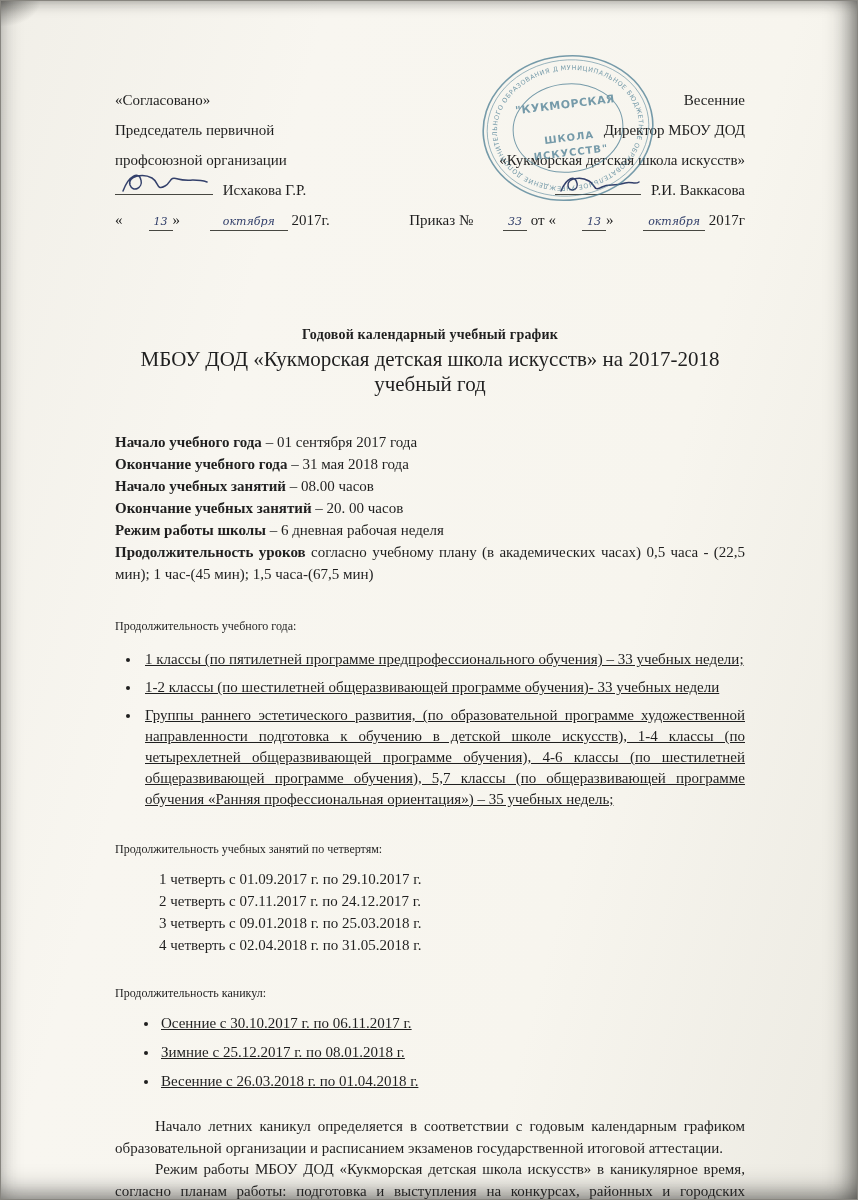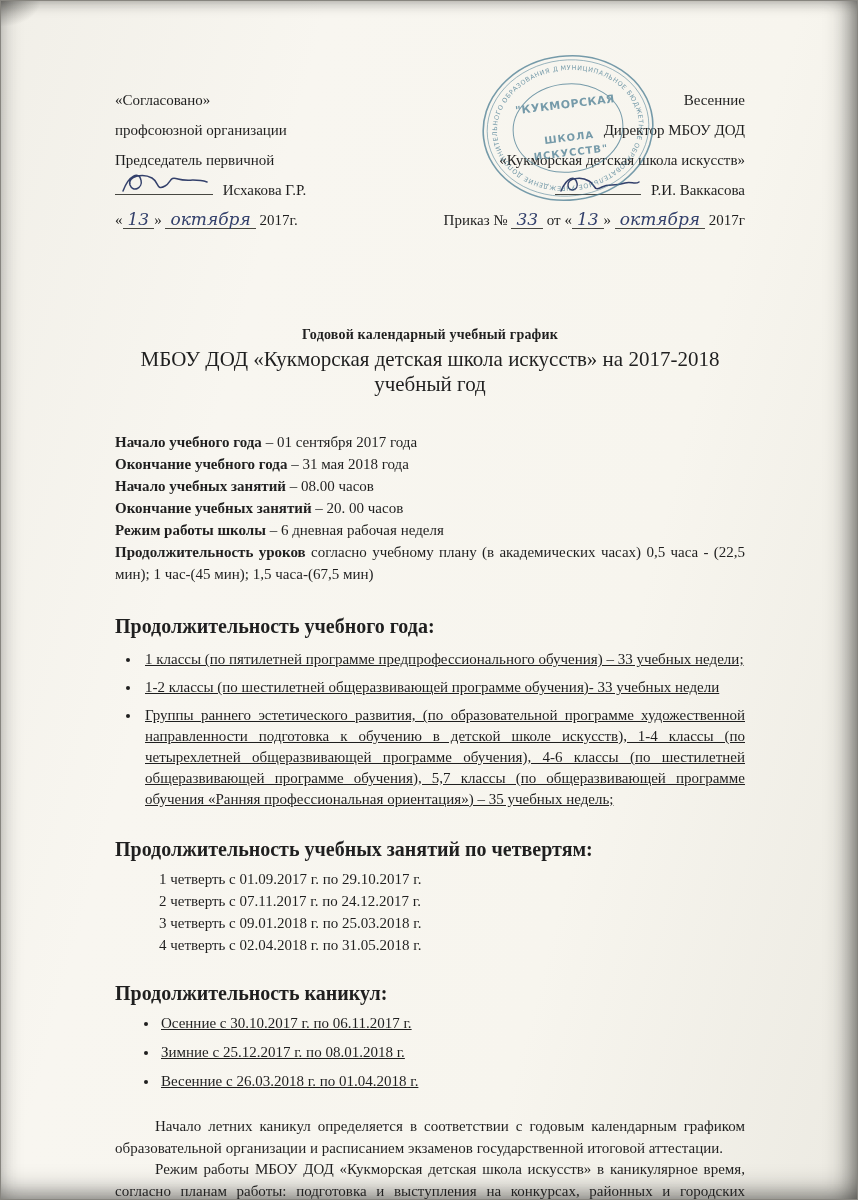--- a/index.html
+++ b/index.html
@@ -37,23 +37,24 @@
     display:inline-block; position:relative;
     height:16px; vertical-align:baseline;
     border-bottom:1px solid #474741;
   }
   .sig-slot.left  { width:98px; margin-right:6px; }
   .sig-slot.right { width:86px; margin-right:6px; }
   .sig-slot svg { position:absolute; left:0; bottom:-7px; }
 
   .hand {
     font-family:"DejaVu Serif",serif;
-    font-style:italic; font-size:17px;
+    font-style:italic; font-size:11px;
     color:var(--hand-ink,#33406b);
     display:inline-block;
+    margin-left:26px;
   }
   .u { border-bottom:1px solid #474741; padding:0 5px; line-height:17px; }
   .mw { min-width:78px; text-align:center; }
 
   
   .stamp {
     position:absolute; left:364px; top:-34px;
     width:178px; height:154px;
     opacity:.72; pointer-events:none;
   }
@@ -65,21 +66,21 @@
   
   .title-block { margin-top:56px; text-align:center; }
   .title-main { font-size:14px; font-weight:bold; letter-spacing:.2px; }
   .title-sub  { font-size:21px; margin-top:4px; }
 
   
   .details { margin-top:34px; }
   .detail  { line-height:22px; text-align:justify; }
   .detail b { font-weight:bold; }
 
-  .section-head { font-size:20px; font-weight:bold; line-height:22px; }
+  .section-head { font-size:12px; font-weight:normal; line-height:22px; }
   .sh1 { margin-top:30px; }
   .sh2 { margin-top:28px; }
   .sh3 { margin-top:26px; }
 
   ul.bullets { margin:12px 0 0 26px; }
   ul.bullets li { line-height:21px; text-align:justify; margin-bottom:7px; padding-left:4px;text-decoration:underline; }
 
   .quarters-list { margin:8px 0 0 44px; }
   .quarters-list div { line-height:22px; }
 
@@ -94,22 +95,22 @@
 
 <div class="page">
   <div class="corner-smudge"></div>
 
   <div class="content">
 
     <div class="header">
 
       <div class="hdr-left">
         <p class="hl">«Согласовано»</p>
+        <p class="hl">Председатель первичной</p>
         <p class="hl">профсоюзной организации</p>
-        <p class="hl">Председатель первичной</p>
         <p class="hl">
           <span class="sig-slot left">
             <svg xmlns="http://www.w3.org/2000/svg" width="100" height="34" viewBox="0 0 100 34">
               <path d="M8 24 C14 8 24 4 26 13 C28 21 18 26 15 18 C12 9 28 6 37 11 C44 15 41 24 50 19 C57 15 54 9 63 12 C72 15 80 11 92 15" fill="none" stroke="#33406b" stroke-width="1.5" stroke-linecap="round"></path>
             </svg>
           </span>
           <span>Исхакова Г.Р.</span>
         </p>
         <p class="hl">
           <span>«</span><span class="hand u">13</span><span>»</span>

